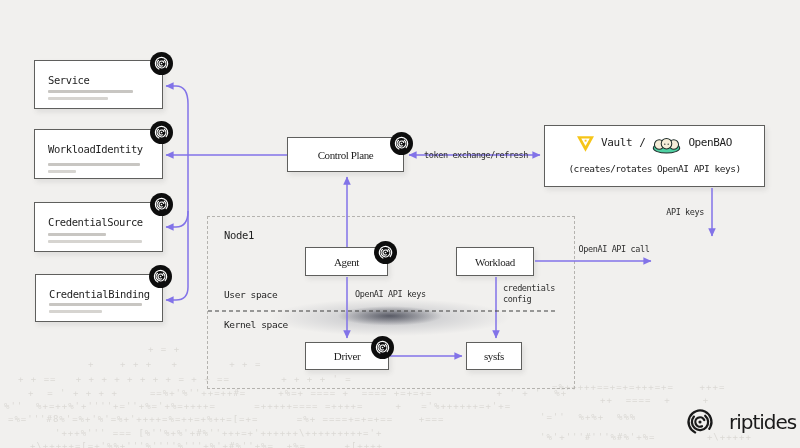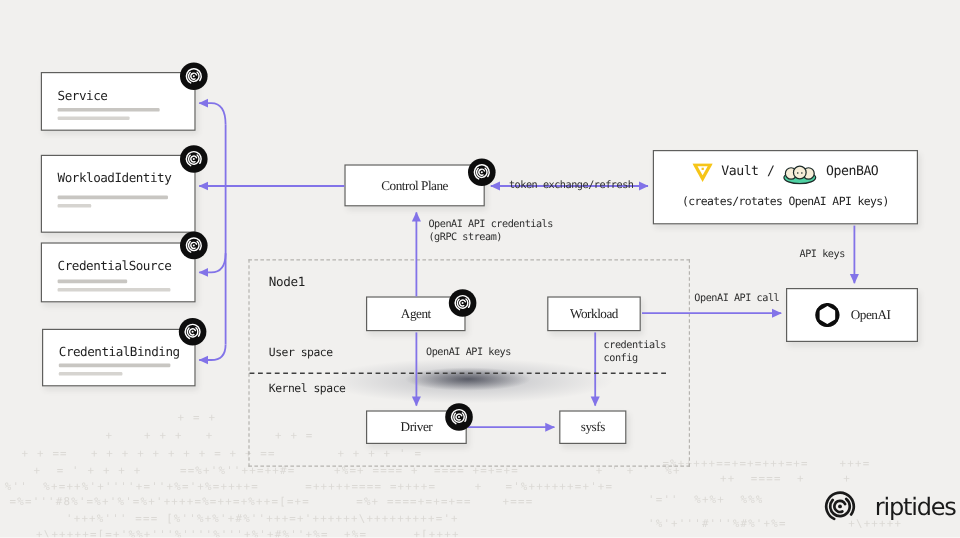--- a/index.html
+++ b/index.html
@@ -23,21 +23,21 @@
   .smudge{position:absolute;left:235px;top:294px;width:310px;height:52px;pointer-events:none;
     background:
       radial-gradient(70px 13px at 50% 42%, rgba(24,27,42,0.62), rgba(24,27,42,0) 75%),
       radial-gradient(155px 24px at 50% 45%, rgba(92,97,114,0.34), rgba(92,97,114,0) 78%);}
 
   
   .box{position:absolute;background:#ffffff;border:1px solid #5f5f5d;box-shadow:2px 3px 5px rgba(60,60,60,0.10);box-sizing:border-box;}
   .centered{display:flex;align-items:center;justify-content:center;}
   .blabel{font-size:11px;letter-spacing:-0.4px;color:#1e1e1e;font-family:Liberation Serif, serif;}
   #box-service{left:34px;top:60px;width:129px;height:49px;}
-  #box-wi{left:34px;top:129px;width:129px;height:65px;}
+  #box-wi{left:34px;top:129px;width:129px;height:50px;}
   #box-cs{left:34px;top:202px;width:129px;height:50px;}
   #box-cb{left:35px;top:274px;width:128px;height:48px;}
   #box-cp{left:287px;top:137px;width:117px;height:35px;}
   #box-vault{left:544px;top:125px;width:221px;height:62px;}
   #box-agent{left:305px;top:247px;width:83px;height:29px;}
   #box-workload{left:456px;top:247px;width:78px;height:29px;}
   #box-driver{left:305px;top:342px;width:84px;height:28px;}
   #box-sysfs{left:466px;top:342px;width:56px;height:28px;}
   #box-openai{left:655px;top:240px;width:110px;height:45px;gap:8px;}
   .rlabel{position:absolute;left:13px;top:13px;font-size:10.5px;letter-spacing:-0.4px;color:#1e1e1e;}
@@ -190,26 +190,20 @@
   <div class="box centered" id="box-workload">
     <span class="blabel">Workload</span>
   </div>
   <div class="box centered" id="box-driver">
     <span class="blabel">Driver</span>
   </div>
   <div class="box centered" id="box-sysfs">
     <span class="blabel">sysfs</span>
   </div>
 
-  <div class="box centered" id="box-openai">
-    <svg width="23" height="23" style="color:#0d0d0d">
-      <use href="#openai-mark" width="23" height="23"></use>
-    </svg>
-    <span class="blabel">OpenAI</span>
-  </div>
 
   <svg class="wires" width="800" height="448" viewBox="0 0 800 448">
     <defs>
       <marker id="ah" viewBox="0 0 10 10" refX="8.5" refY="5" markerWidth="9" markerHeight="9" orient="auto-start-reverse" markerUnits="userSpaceOnUse">
         <path d="M0,0.8 L9,5 L0,9.2 Z" fill="#8273e8"></path>
       </marker>
     </defs>
     <g stroke="#8273e8" stroke-width="1.5" fill="none">
       <path d="M188,104 V287"></path>
       <path d="M188,104 Q188,86 176,86 H166" marker-end="url(#ah)"></path>
@@ -225,21 +219,20 @@
       <path d="M390,356 H462" marker-end="url(#ah)"></path>
     </g>
     <path d="M208,311 H557" stroke="#3f3f3f" stroke-width="1.2" stroke-dasharray="4 3"></path>
   </svg>
 
   <div class="anno a-token">token exchange/refresh</div>
   <div class="anno a-apikeys">API keys</div>
   <div class="anno a-call">OpenAI API call</div>
   <div class="anno a-credcfg"><span>credentials</span><br><span>config</span></div>
   <div class="anno a-keys">OpenAI API keys</div>
-  <div class="anno a-grpc"><span>OpenAI API credentials</span><br><span>(gRPC stream)</span></div>
 
   <div class="badge" id="bg-service">
       <svg>
         <use href="#spiral-mark" width="15" height="15"></use>
       </svg>
     </div>
   <div class="badge" id="bg-wi">
       <svg>
         <use href="#spiral-mark" width="15" height="15"></use>
       </svg>

